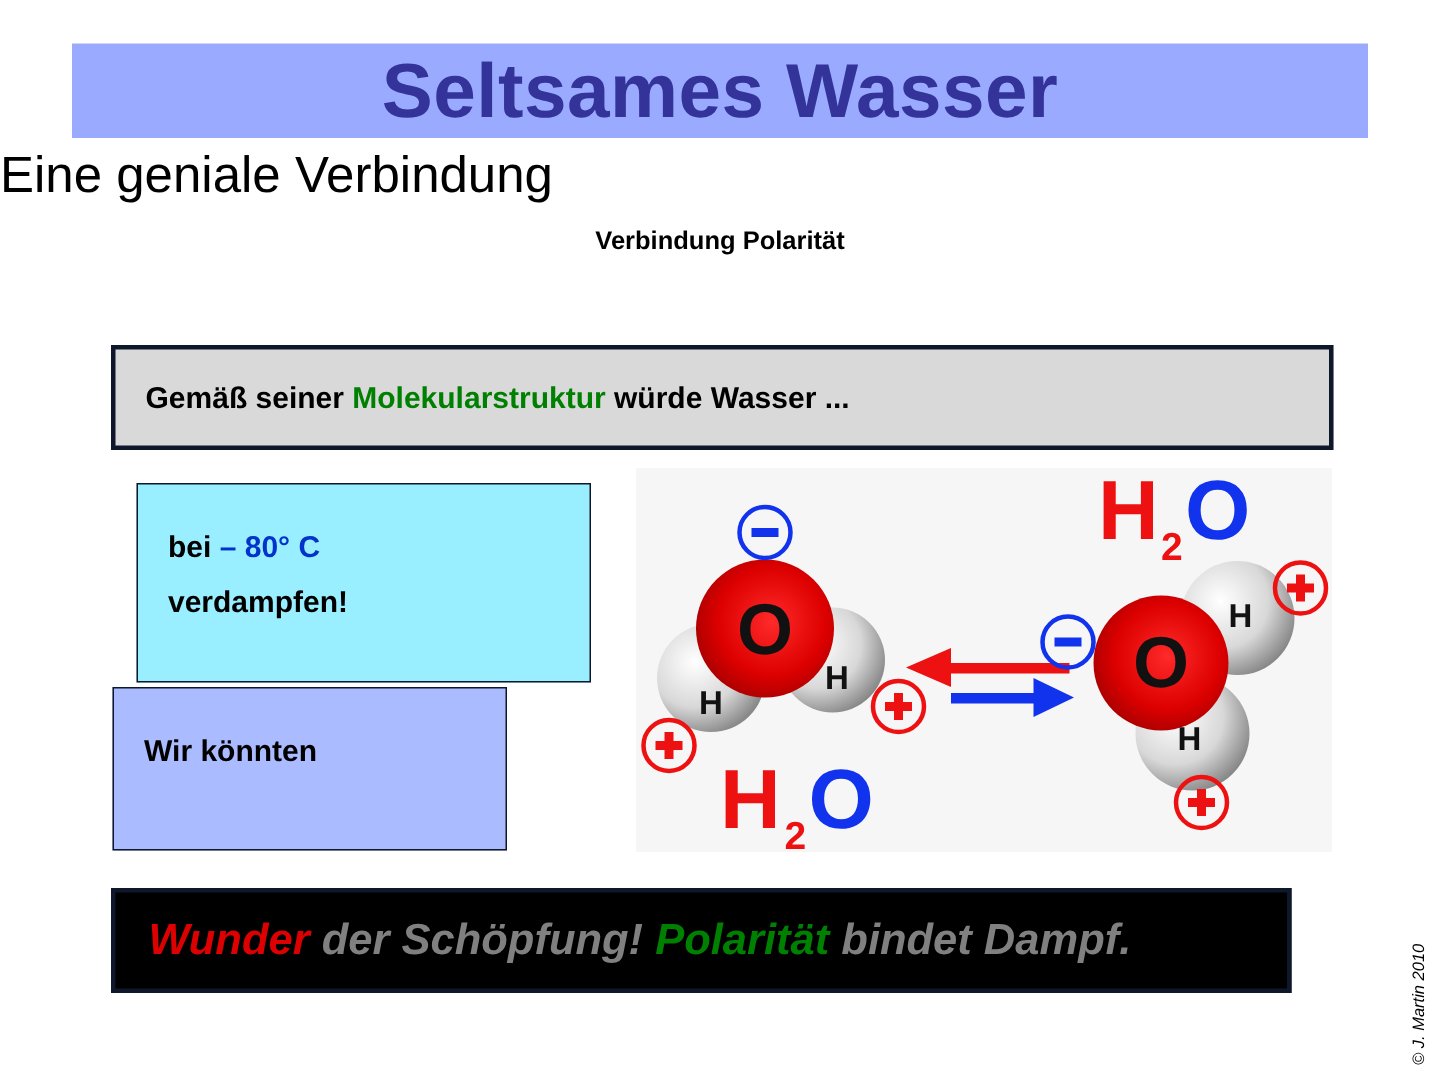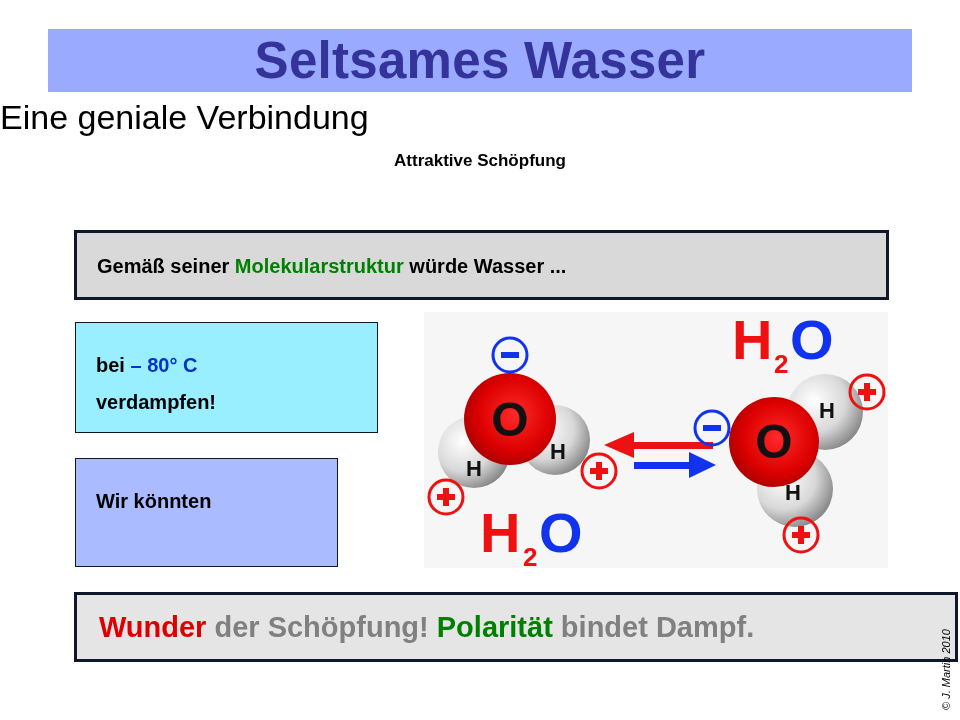--- a/index.html
+++ b/index.html
@@ -25,46 +25,46 @@
     font-weight: bold;
   }
   .intro-box {
     left: 74px; top: 230px; width: 815px; height: 70px; background: #d9d9d9;
     border-width: 3px; font-size: 20px; padding: 22px 0 0 20px;
   }
   .green { color: #008000; }
   .blue-text { color: #0033cc; }
   .red { color: #dd0000; }
   .cyan-box {
-    left: 75px; top: 322px; width: 303px; height: 111px; background: #99eeff;
+    left: 91px; top: 322px; width: 303px; height: 133px; background: #99eeff;
     border-width: 1.5px; font-size: 20px; padding: 24px 0 0 20px; line-height: 37px;
   }
   .violet-box {
     left: 75px; top: 458px; width: 263px; height: 109px; background: #aabbff;
     border-width: 1.5px; font-size: 20px; padding: 24px 0 0 20px; line-height: 37px;
   }
   .diagram { position: absolute; left: 424px; top: 312px; width: 464px; height: 256px; background: #f6f6f6; }
   .footer-box {
-    left: 74px; top: 592px; width: 884px; height: 70px; background: #e5e5e5;
-    border-width: 3px; font-size: 29px; padding: 16px 0 0 22px;
+    left: 74px; top: 592px; width: 787px; height: 70px; background: #000000;
+    border-width: 3px; font-size: 29px; font-style: italic; padding: 16px 0 0 22px;
   }
   .footer-box .gray { color: #808080; }
   .copyright {
     position: absolute; left: 940px; top: 710px; transform-origin: 0 0; transform: rotate(-90deg);
     font-size: 11px; color: #000; white-space: nowrap; font-style: italic;
   }
 </style>
 </head>
 <body>
 
 <div class="title-bar">
   <span>Seltsames Wasser</span>
 </div>
 <div class="subtitle">Eine geniale Verbindung</div>
-<div class="subsubtitle">Attraktive Schöpfung</div>
+<div class="subsubtitle">Verbindung Polarität</div>
 
 <div class="box intro-box">
   <span>Gemäß seiner </span><span class="green">Molekularstruktur</span><span> würde Wasser ...</span>
 </div>
 
 <div class="box cyan-box">
   <div><span>bei </span><span class="blue-text">– 80° C</span></div>
   <div>verdampfen!</div>
 </div>
 

